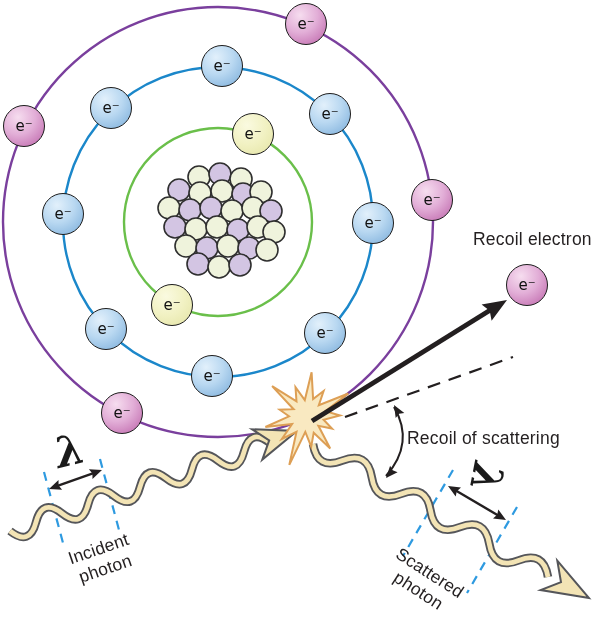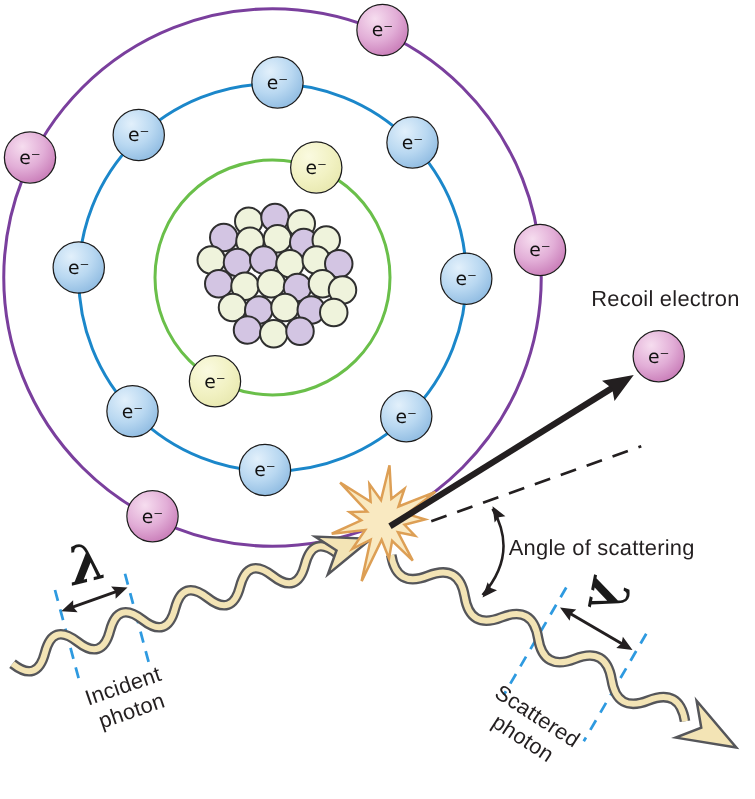--- a/index.html
+++ b/index.html
@@ -82,21 +82,21 @@
       <line x1="57.47205463740525" y1="485.96284833753396" x2="93.52794536259475" y2="473.03715166246604" stroke="#231f20" stroke-width="2.4"></line>
       <polygon points="102.0,470.0 92.5,478.9 92.4,473.4 88.9,469.2" fill="#231f20"></polygon>
       <polygon points="49.0,489.0 58.5,480.1 58.6,485.6 62.1,489.8" fill="#231f20"></polygon>
       <line x1="455.7642817308789" y1="490.5514754974118" x2="498.2357182691211" y2="515.4485245025883" stroke="#231f20" stroke-width="2.4"></line>
       <polygon points="506.0,520.0 493.0,518.4 497.2,514.8 498.3,509.4" fill="#231f20"></polygon>
       <polygon points="448.0,486.0 461.0,487.6 456.8,491.2 455.7,496.6" fill="#231f20"></polygon>
     </svg>
 
   <div class="label" id="recoil-label">Recoil electron</div>
 
-  <div class="label" id="angle-label">Angle of scattering</div>
+  <div class="label" id="angle-label">Recoil of scattering</div>
 
   <div class="label rotated" id="incident-label">
     <span>Incident</span>
     <span>photon</span>
   </div>
 
   <div class="label rotated" id="scattered-label">
     <span>Scattered</span>
     <span>photon</span>
   </div>

